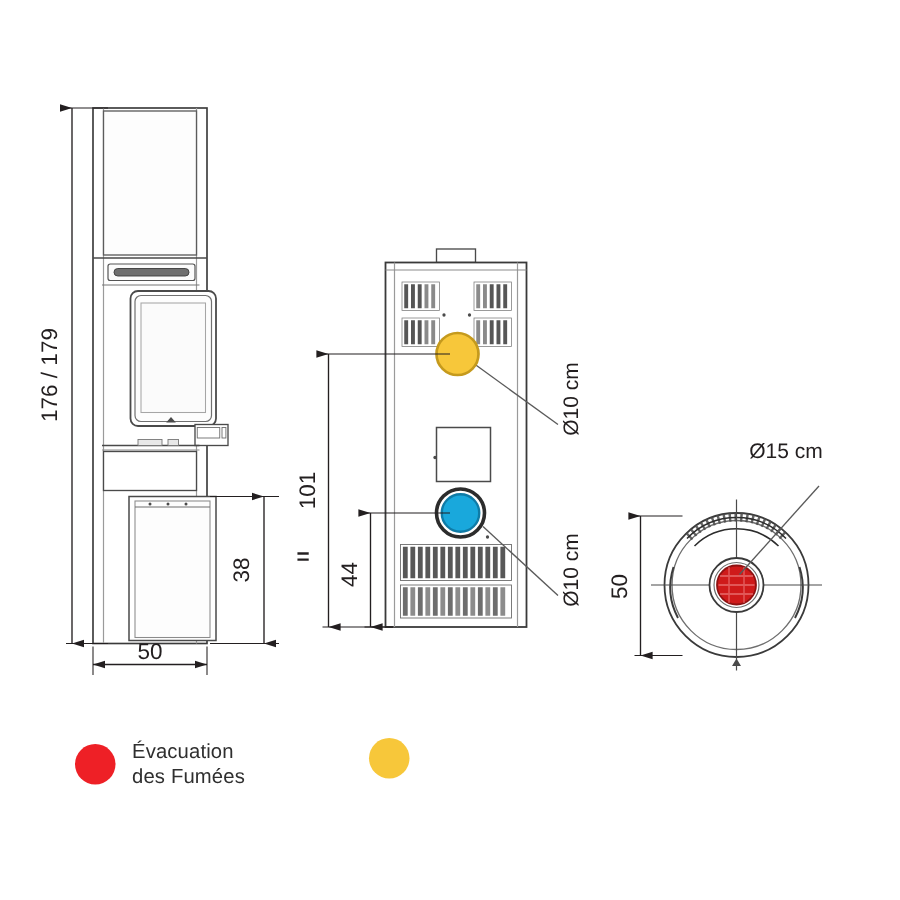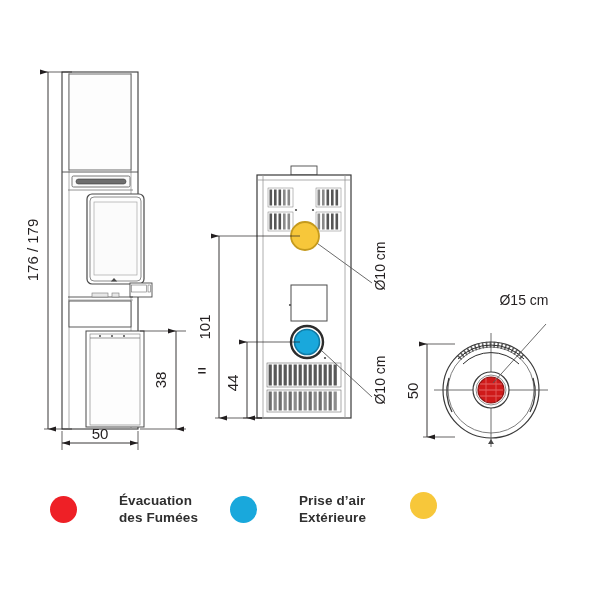--- a/index.html
+++ b/index.html
@@ -47,25 +47,24 @@
     width: 27px;
     height: 27px;
     border-radius: 50%;
     flex: 0 0 27px;
     margin-right: 11px;
   }
   .legend-label {
     font-size: 13.5px;
     line-height: 17px;
     color: #2f2f2f;
-    font-weight: bold;
+    font-weight: normal;
     font-family: "Liberation Sans", sans-serif;
     white-space: pre-line;
     letter-spacing: 0.1px;
-    margin-left: 31px;
   }
   .dim-text {
     font-family: "Liberation Sans", sans-serif;
     fill: #231f20;
     font-size: 15px;
   }
   .dim-text-rot {
     font-family: "Liberation Sans", sans-serif;
     fill: #231f20;
     font-size: 15px;
@@ -298,22 +297,17 @@
     </g>
   </svg>
 
   <div class="legend">
     <div class="legend-item">
       <div class="legend-dot" style="background:#ee2026"></div>
       <div class="legend-label">Évacuation
 des Fumées</div>
     </div>
     <div class="legend-item">
-      <div class="legend-dot" style="background:#19a8dc"></div>
-      <div class="legend-label">Prise d’air
-Extérieure</div>
-    </div>
-    <div class="legend-item">
       <div class="legend-dot" style="background:#f7c73a"></div>
     </div>
   </div>
 
 </div>
 
 </body></html>

